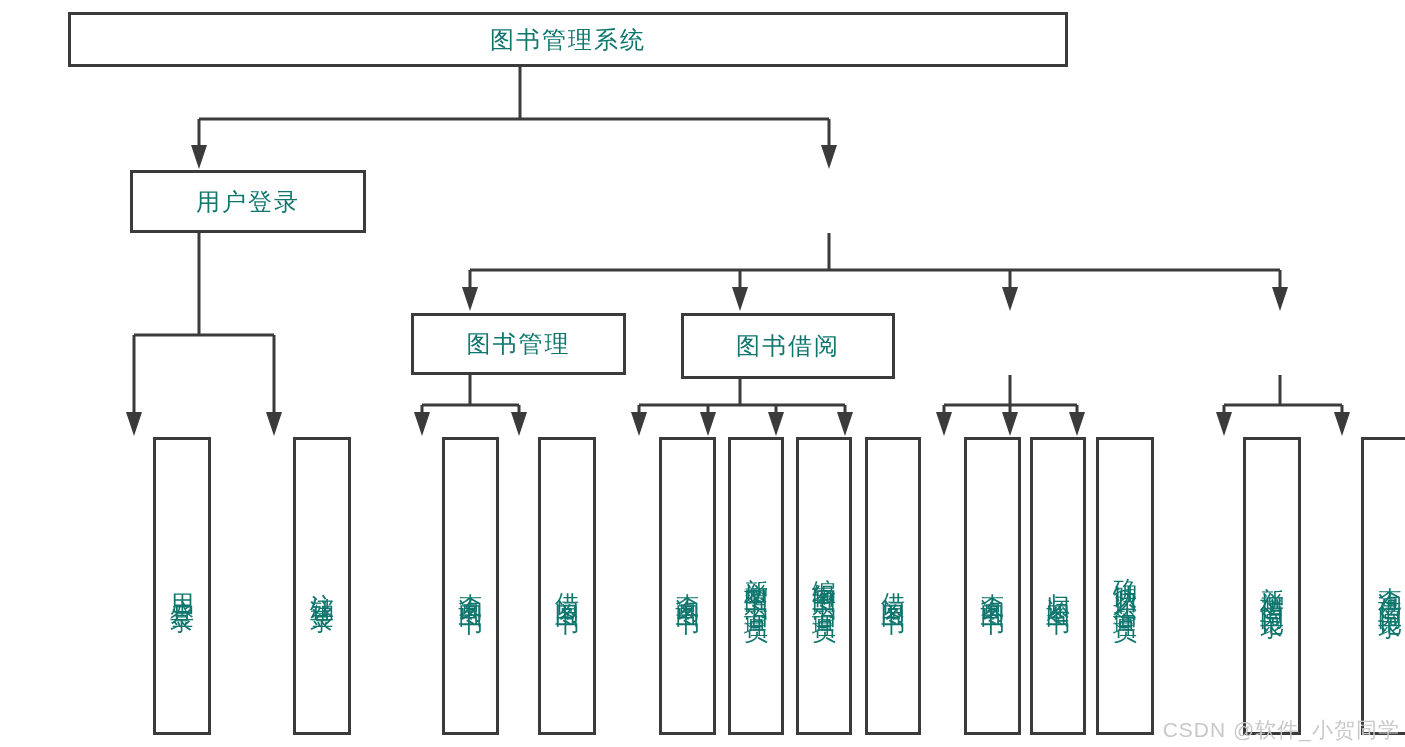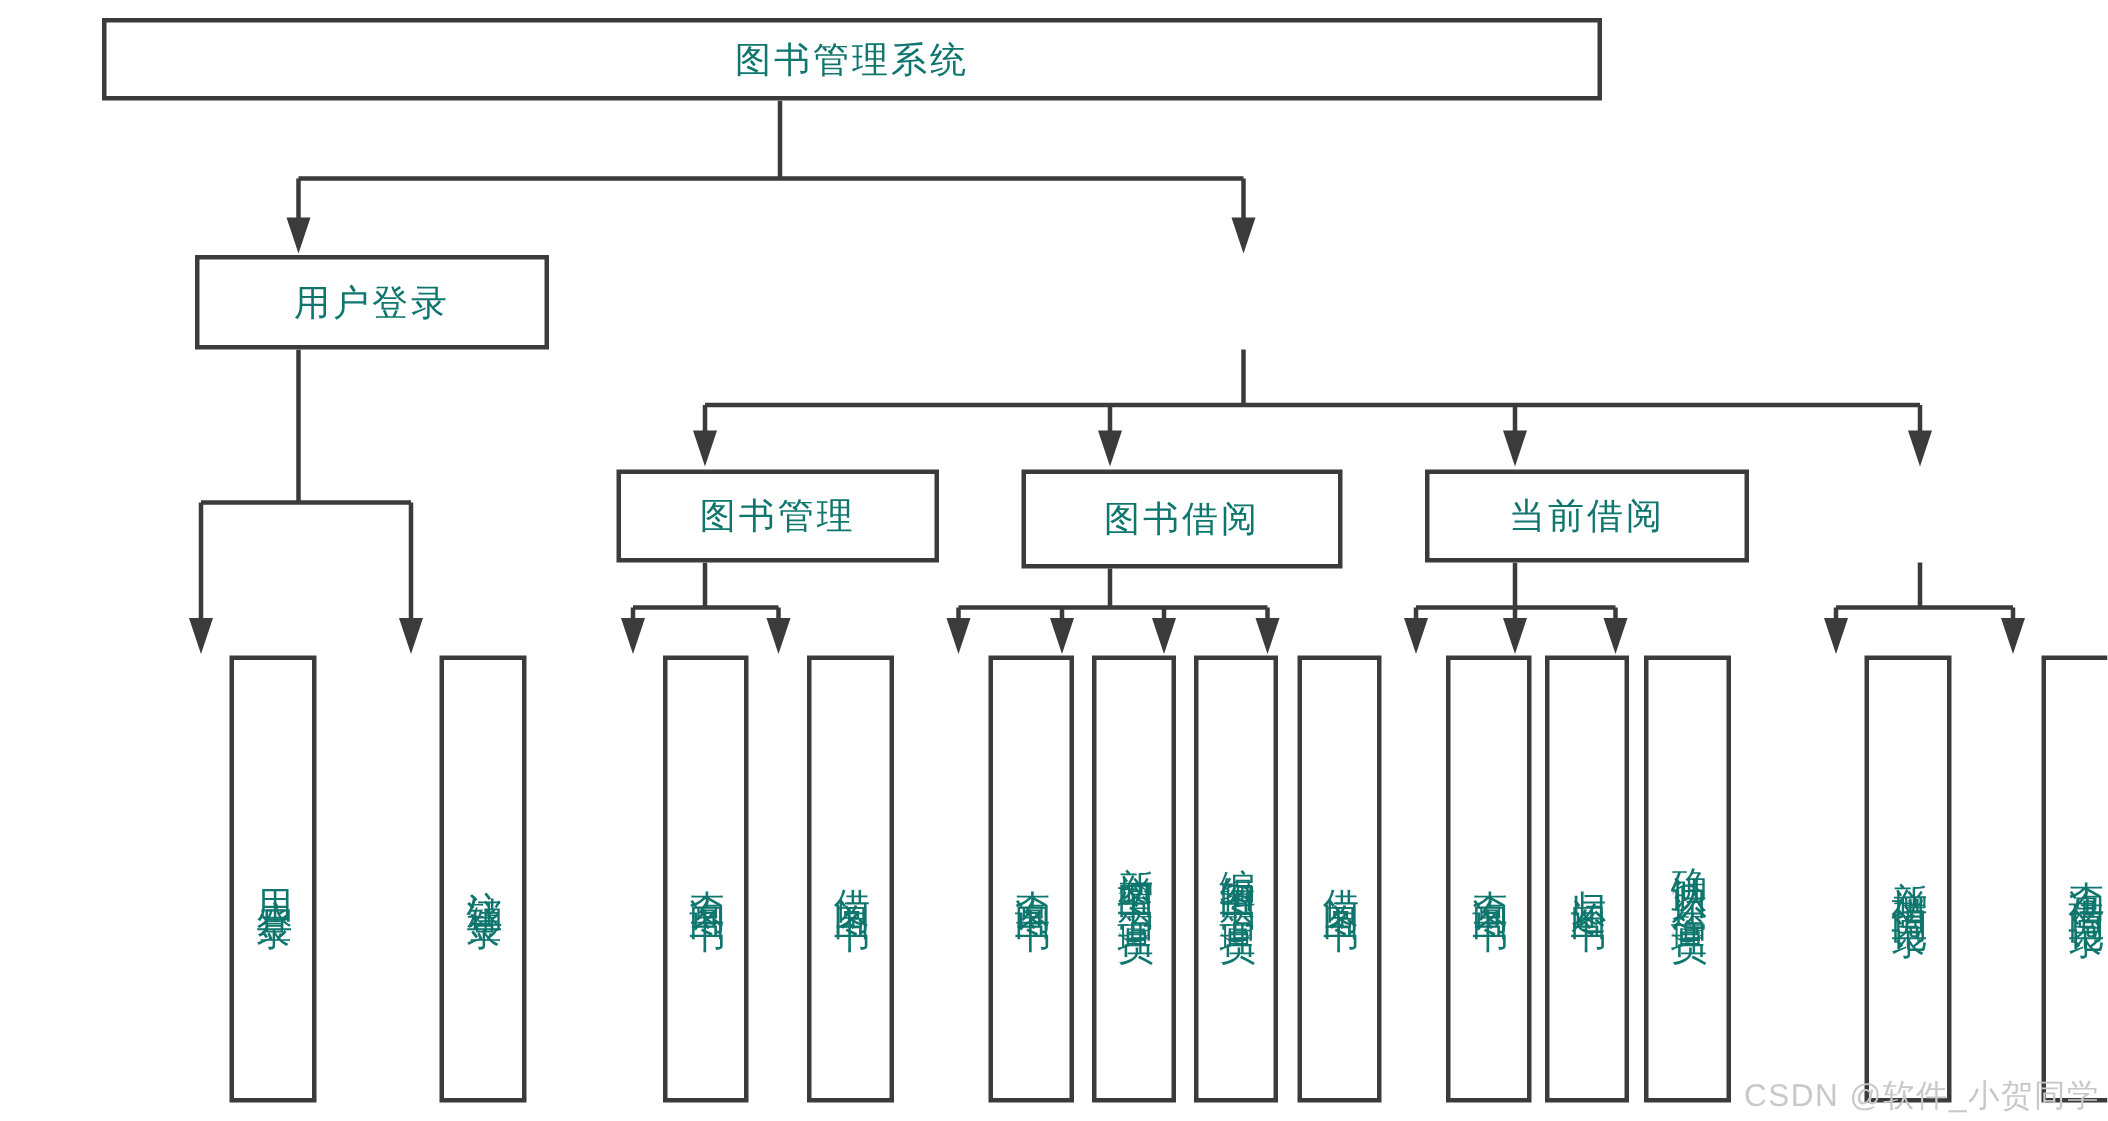--- a/index.html
+++ b/index.html
@@ -93,21 +93,20 @@
       <path d="M1216 412 L1232 412 L1224 436 Z M1334 412 L1350 412 L1342 436 Z"></path>
     </g>
   </svg>
 
   <div class="box h" style="left:20px; top:12px; width:1000px; height:55px">图书管理系统</div>
 
   <div class="box h" style="left:82px; top:170px; width:236px; height:63px">用户登录</div>
 
   <div class="box h" style="left:363px; top:313px; width:215px; height:62px">图书管理</div>
   <div class="box h" style="left:633px; top:313px; width:214px; height:66px">图书借阅</div>
-  <div class="box h" style="left:902px; top:313px; width:216px; height:62px">当前借阅</div>
 
   <div class="box v" style="left:105px; top:437px; width:58px; height:298px">用户登录</div>
   <div class="box v" style="left:245px; top:437px; width:58px; height:298px">注销登录</div>
 
   <div class="box v" style="left:394px; top:437px; width:57px; height:298px">查询图书</div>
   <div class="box v" style="left:490px; top:437px; width:58px; height:298px">借阅图书</div>
 
   <div class="box v" style="left:611px; top:437px; width:57px; height:298px">查询图书</div>
   <div class="box v" style="left:680px; top:437px; width:56px; height:298px">新增图书（管理员）</div>
   <div class="box v" style="left:748px; top:437px; width:56px; height:298px">编辑图书（管理员）</div>

